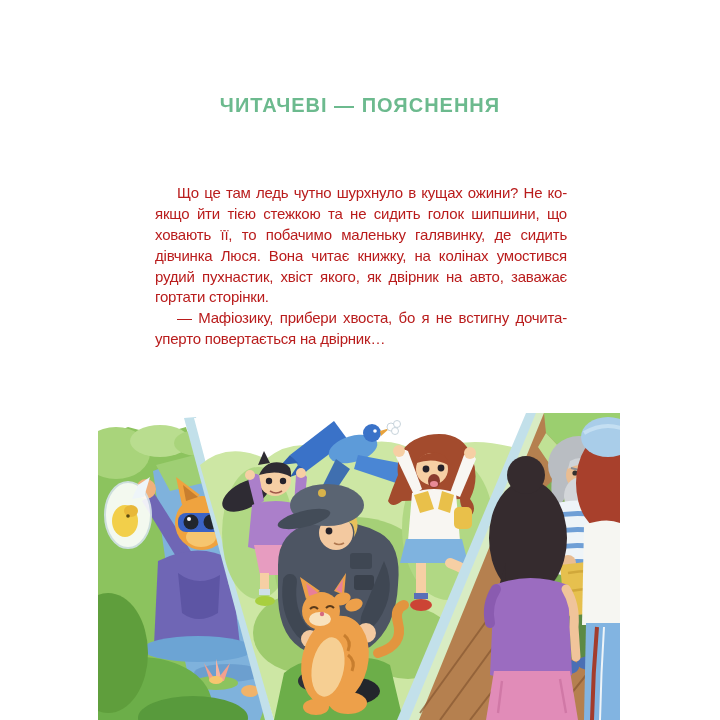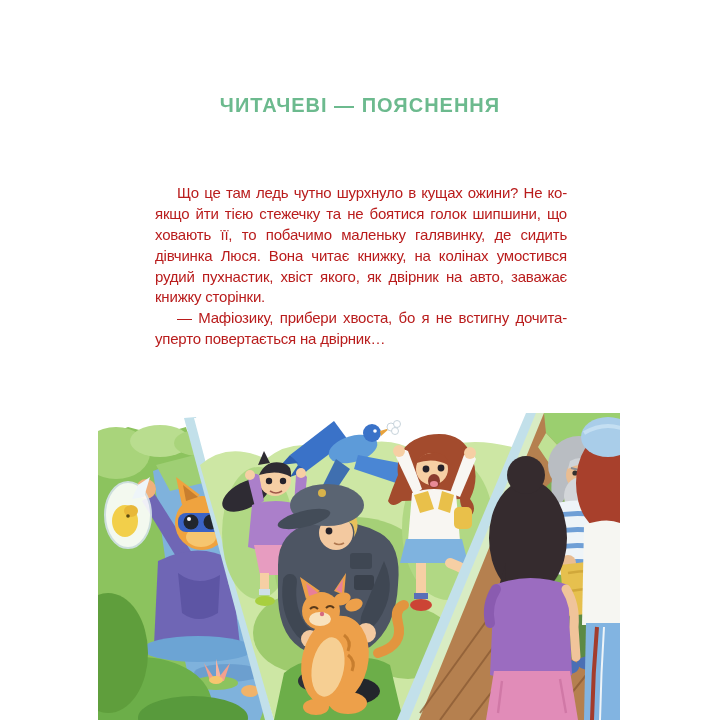--- a/index.html
+++ b/index.html
@@ -20,25 +20,25 @@
 <body>
 
 <div class="page">
 
   <h1 class="title" style="margin:0;">
     <span class="tline">ЧИТАЧЕВІ — ПОЯСНЕННЯ</span>
   </h1>
 
   <div class="text-block">
     <div class="line indent">Що це там ледь чутно шурхнуло в кущах ожини? Не ко-</div>
-    <div class="line">якщо йти тією стежечку та не боятися голок шипшини, що</div>
+    <div class="line">якщо йти тією стежкою та не сидить голок шипшини, що</div>
     <div class="line">ховають її, то побачимо маленьку галявинку, де сидить</div>
     <div class="line">дівчинка Люся. Вона читає книжку, на колінах умостився</div>
     <div class="line">рудий пухнастик, хвіст якого, як двірник на авто, заважає</div>
-    <div class="line para-end">книжку сторінки.</div>
+    <div class="line para-end">гортати сторінки.</div>
     <div class="line indent">— Мафіозику, прибери хвоста, бо я не встигну дочита-</div>
     <div class="line para-end">уперто повертається на двірник…</div>
   </div>
 
   <div class="illustration">
     <svg viewBox="0 0 522 307" xmlns="http://www.w3.org/2000/svg">
 
       <g>
         <polygon points="0,26 30,14 60,22 88,14 174,307 0,307" fill="#8cc35e"></polygon>
         <ellipse cx="18" cy="40" rx="34" ry="26" fill="#a9d47b"></ellipse>

